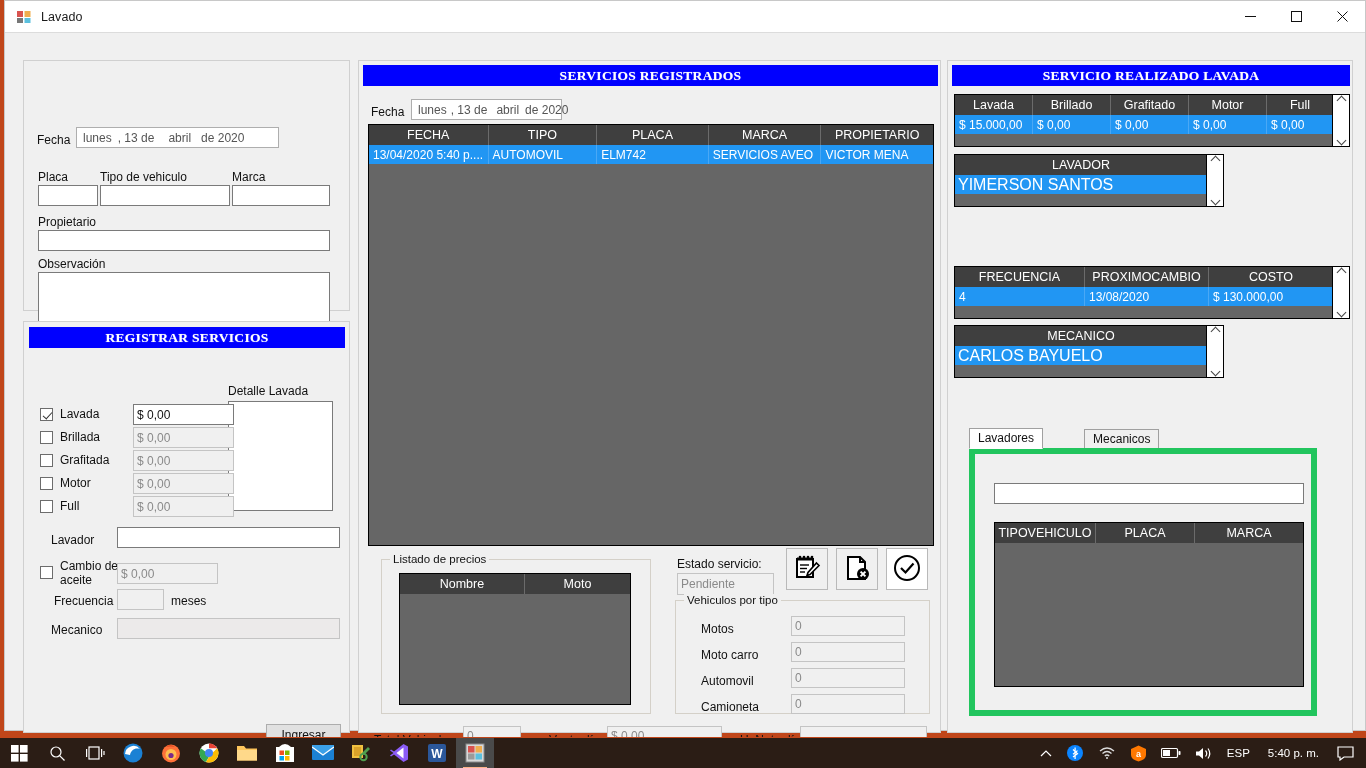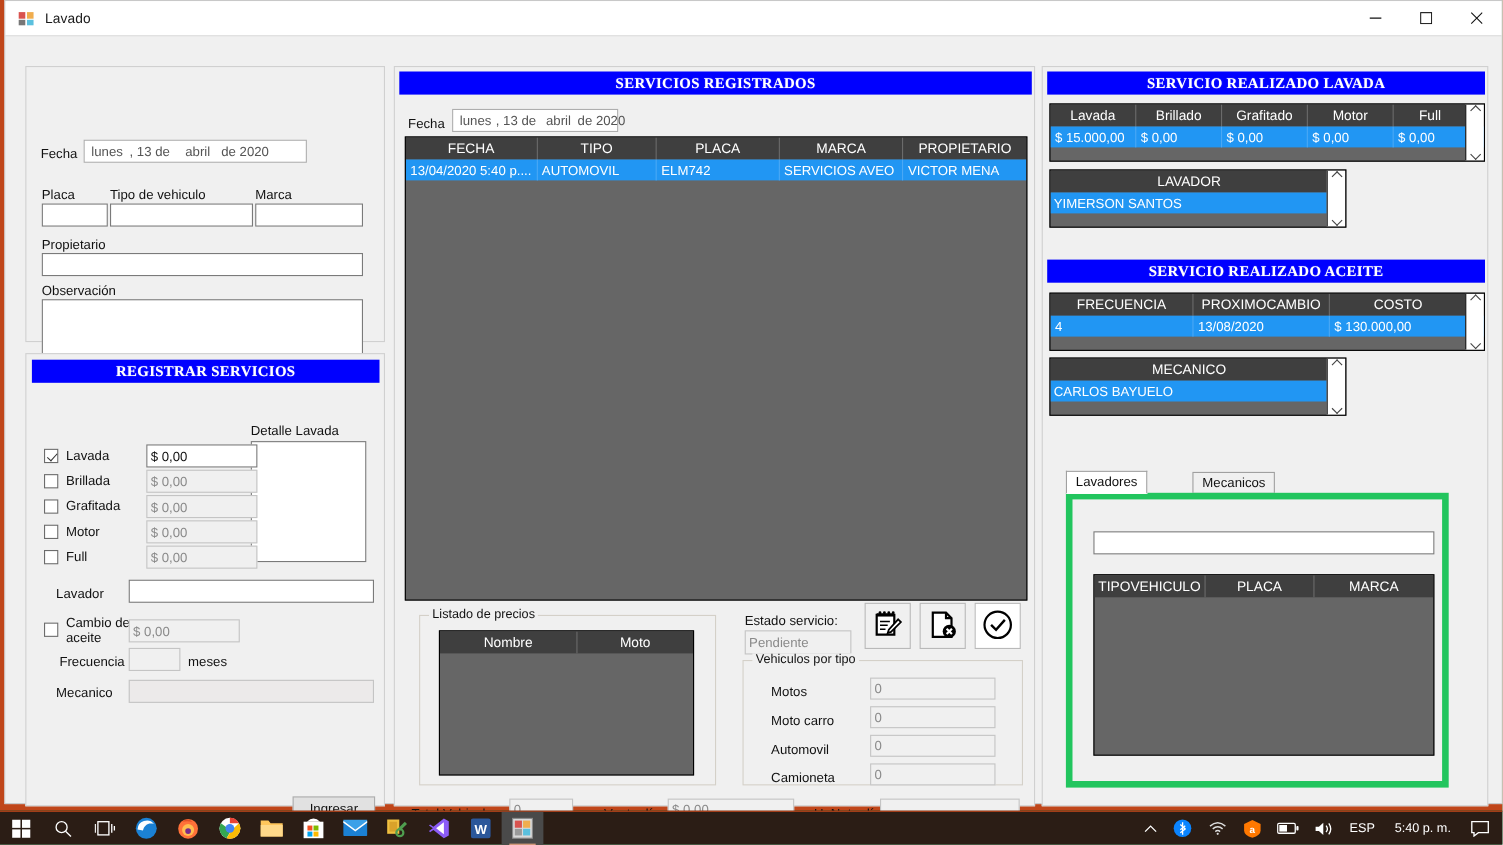--- a/index.html
+++ b/index.html
@@ -144,21 +144,21 @@
   }
   .vscroll .sb-arrow.down::before{ transform:rotate(225deg); top:-1px;}
 
   
   .listgrid { background:#666; border:1px solid #000; position:relative; overflow:hidden; }
   .listgrid .lg-head {
     background:#3f3f3f; color:#fff; font-size:12.5px; height:20px;
     display:flex; align-items:center; justify-content:center;
   }
   .listgrid .lg-row {
-    background:#2196f3; color:#fff; font-size:12px; height:19px;
+    background:#2196f3; color:#fff; font-size:16px; height:19px;
     display:flex; align-items:center; padding-left:3px;
   }
 
   
   .tabstrip { display:flex; align-items:flex-end; height:21px; }
   .tab {
     font-size:12px; color:#111; padding:2px 8px 3px 8px; height:20px;
     border:1px solid #a0a0a0; background:#f0f0f0;
     display:flex; align-items:center; margin-right:-1px;
   }
@@ -434,21 +434,20 @@
 
         <div class="listgrid" style="position:absolute;left:6px;top:93px;width:270px;height:53px;">
           <div class="lg-head" style="width:252px;">LAVADOR</div>
           <div class="lg-row" style="width:252px;">YIMERSON SANTOS</div>
           <div class="vscroll">
             <span class="sb-arrow"></span>
             <span class="sb-arrow down"></span>
           </div>
         </div>
 
-        <div class="blue-header" style="position:absolute;left:4px;top:175px;width:398px;height:21px;">SERVICIO REALIZADO ACEITE</div>
 
         <div class="grid" style="position:absolute;left:6px;top:205px;width:396px;height:53px;">
           <div class="grid-head">
             <div class="gh" style="width:130px;">FRECUENCIA</div>
             <div class="gh" style="width:124px;">PROXIMOCAMBIO</div>
             <div class="gh" style="width:124px;">COSTO</div>
           </div>
           <div class="grid-row">
             <div class="gc" style="width:130px;">4</div>
             <div class="gc" style="width:124px;">13/08/2020</div>

